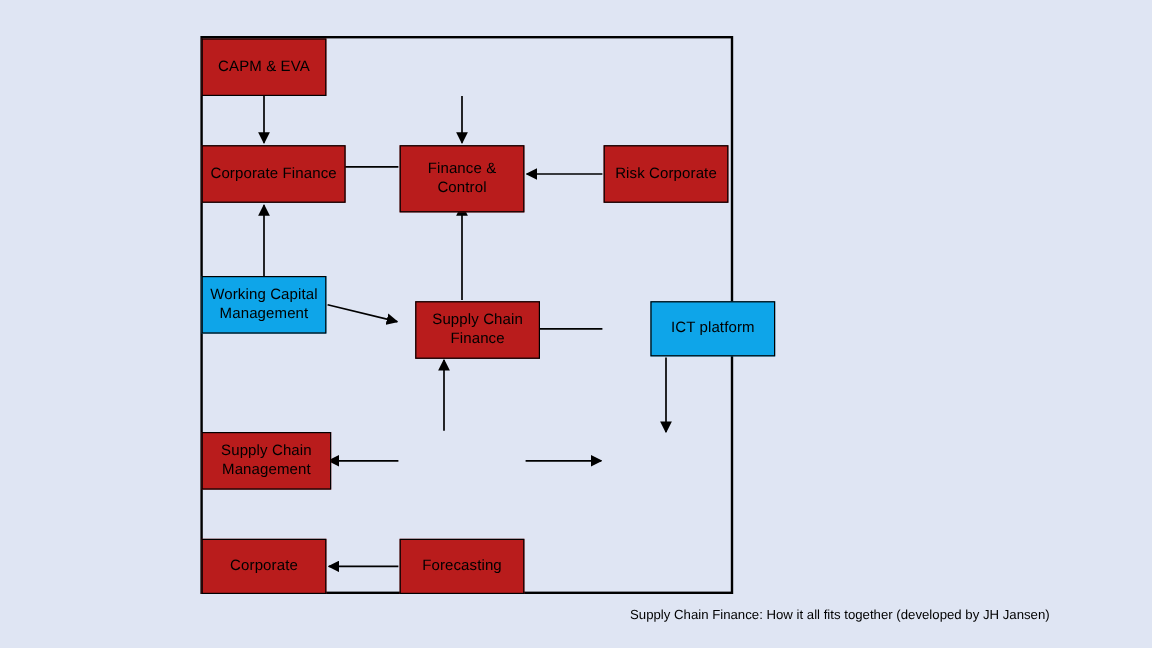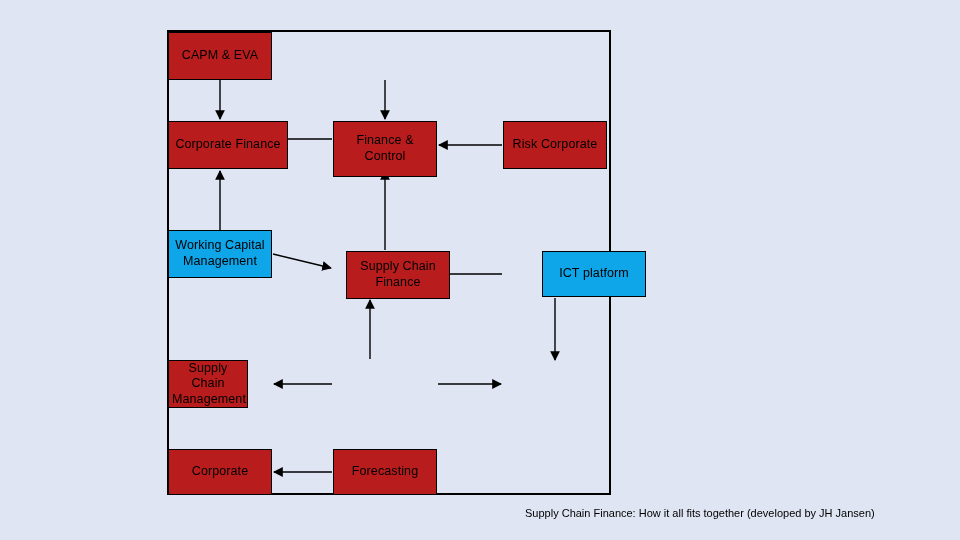--- a/index.html
+++ b/index.html
@@ -132,21 +132,21 @@
   </div>
 
   <div class="node" style="left:333px;top:251px;width:104px;height:48px;margin-left:13px;">
     <span>Supply Chain Finance</span>
   </div>
 
   <div class="node pink" style="left:503px;top:251px;width:104px;height:46px;margin-left:39px;">
     <span>ICT platform</span>
   </div>
 
-  <div class="node" style="left:168px;top:360px;width:80px;height:48px;">
+  <div class="node" style="left:168px;top:360px;width:108px;height:48px;">
     <span>Supply Chain Management</span>
   </div>
 
 
 
   <div class="node" style="left:168px;top:449px;width:104px;height:46px;">
     <span>Corporate</span>
   </div>
 
   <div class="node" style="left:333px;top:449px;width:104px;height:46px;">

